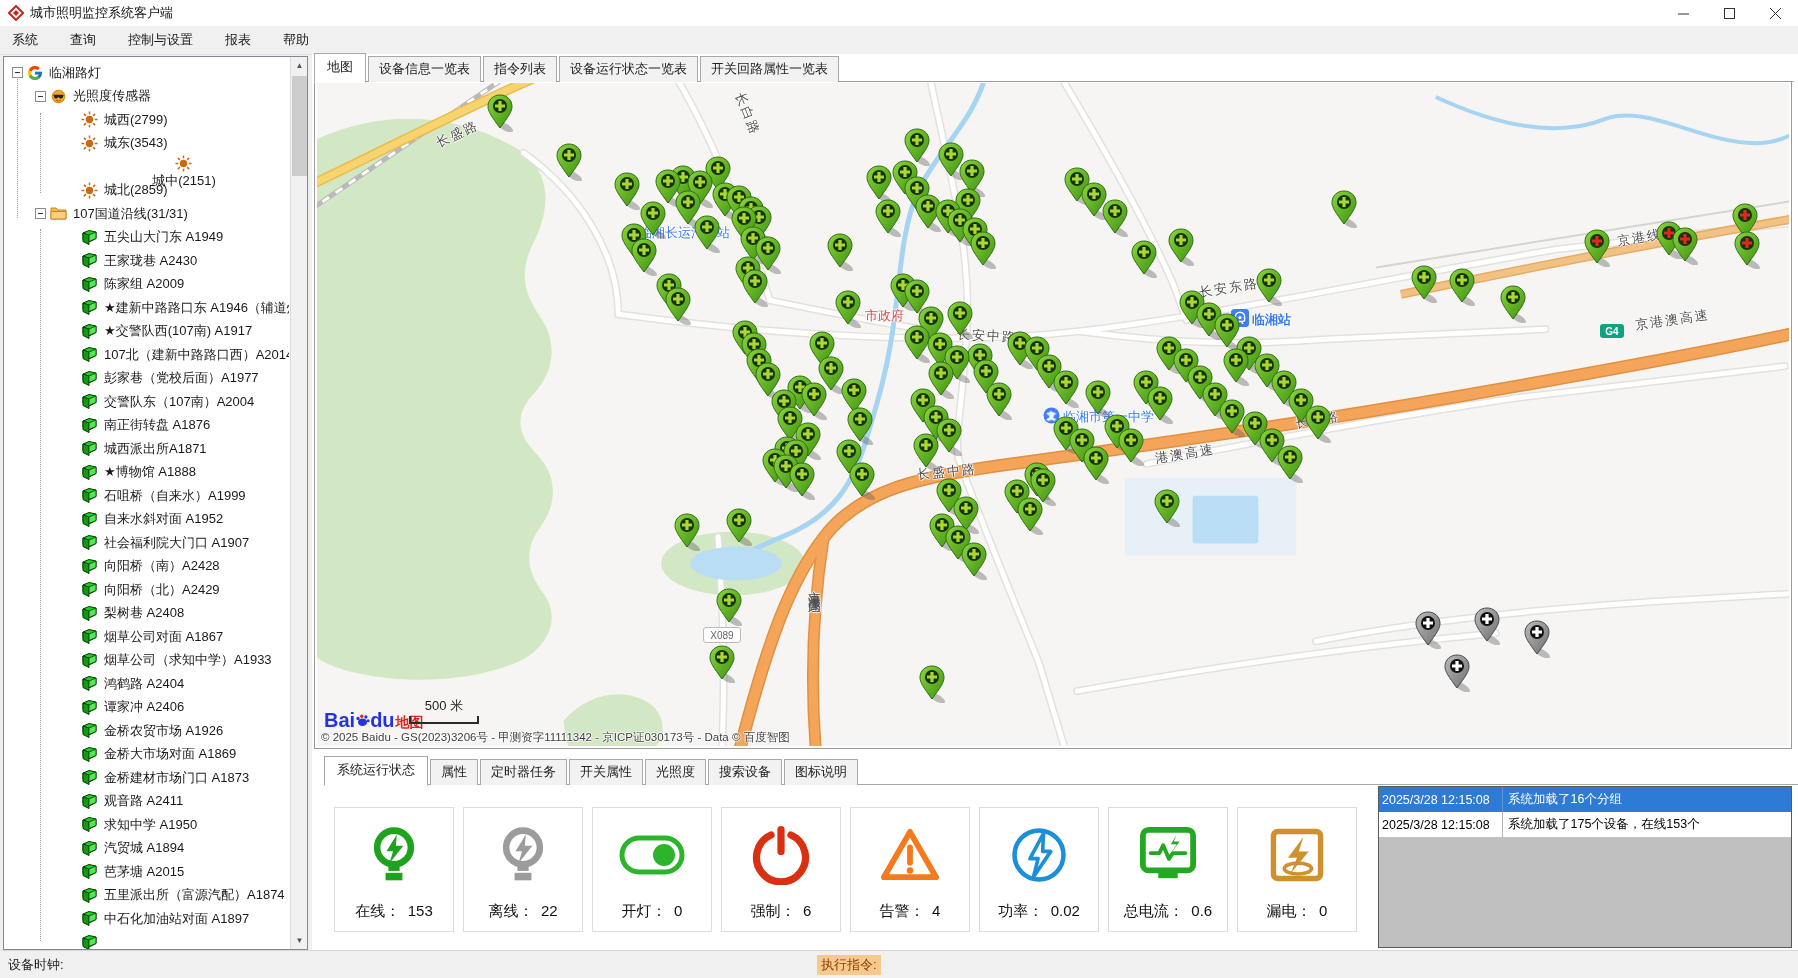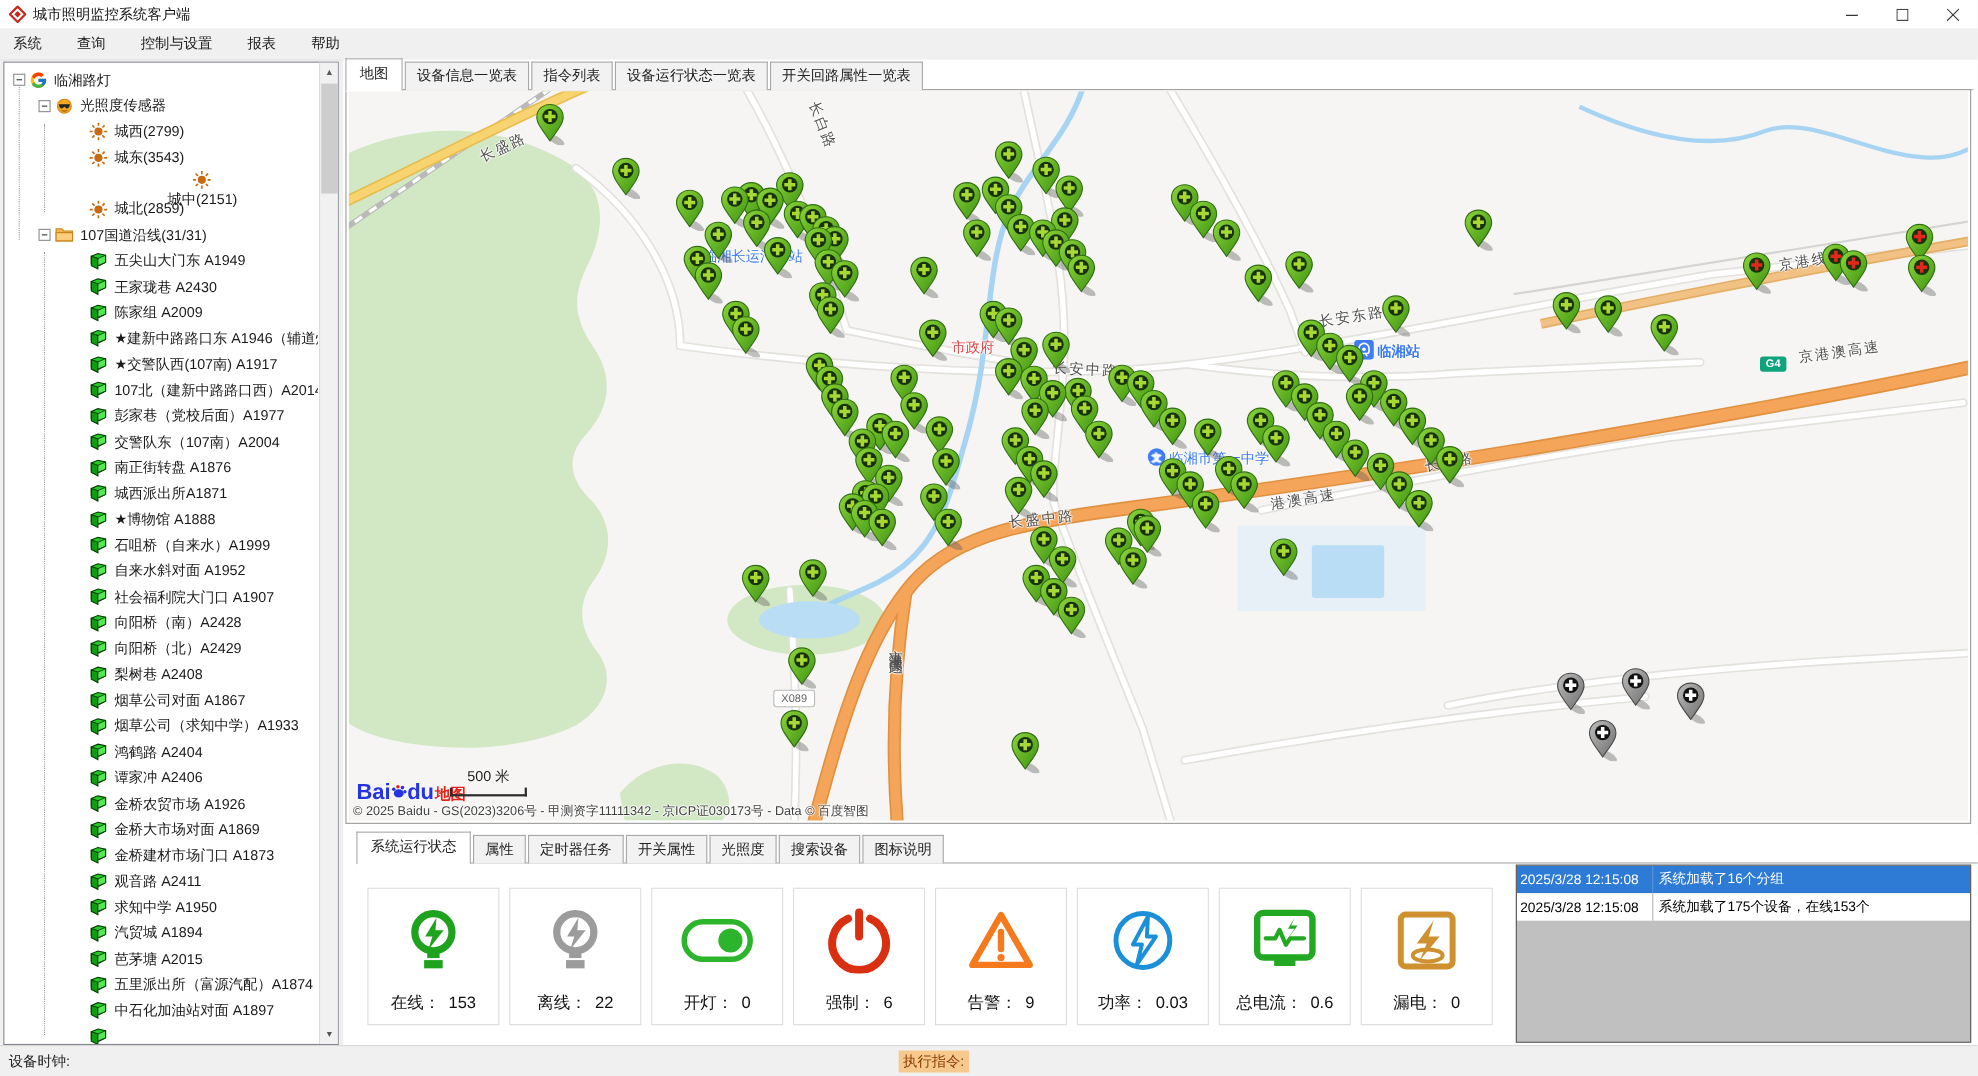--- a/index.html
+++ b/index.html
@@ -1555,30 +1555,30 @@
       <div class="clabel">强制： 6</div>
     </div>
     <div class="card">
       <div class="cicon">
         <svg width="62" height="56" viewBox="0 0 64 58">
           <path d="M32,5 L59,52 H5 Z" fill="none" stroke="#f5791d" stroke-width="6" stroke-linejoin="round"></path>
           <line x1="32" y1="21" x2="32" y2="37" stroke="#f5791d" stroke-width="6" stroke-linecap="round"></line>
           <circle cx="32" cy="45" r="3.4" fill="#f5791d"></circle>
         </svg>
       </div>
-      <div class="clabel">告警： 9</div>
+      <div class="clabel">告警： 4</div>
     </div>
     <div class="card">
       <div class="cicon">
         <svg width="58" height="58" viewBox="0 0 64 64">
           <circle cx="32" cy="32" r="27" fill="none" stroke="#1b8fd8" stroke-width="5"></circle>
           <path d="M37,8 L22,36 h9 l-5,20 L45,28 h-9 z" fill="none" stroke="#1b8fd8" stroke-width="4" stroke-linejoin="round"></path>
         </svg>
       </div>
-      <div class="clabel">功率： 0.03</div>
+      <div class="clabel">功率： 0.02</div>
     </div>
     <div class="card">
       <div class="cicon">
         <svg width="62" height="58" viewBox="0 0 64 60">
           <rect x="6" y="4" width="52" height="42" rx="6" fill="none" stroke="#22a822" stroke-width="6"></rect>
           <path d="M14,28 h9 l4,-8 6,14 4,-6 h13" fill="none" stroke="#22a822" stroke-width="4" stroke-linejoin="round" stroke-linecap="round"></path>
           <path d="M41,9 l-6,10 h6 l-8,12 11,-15 h-6 z" fill="#22a822"></path>
           <rect x="22" y="46" width="20" height="8" fill="#22a822"></rect>
         </svg>
       </div>

